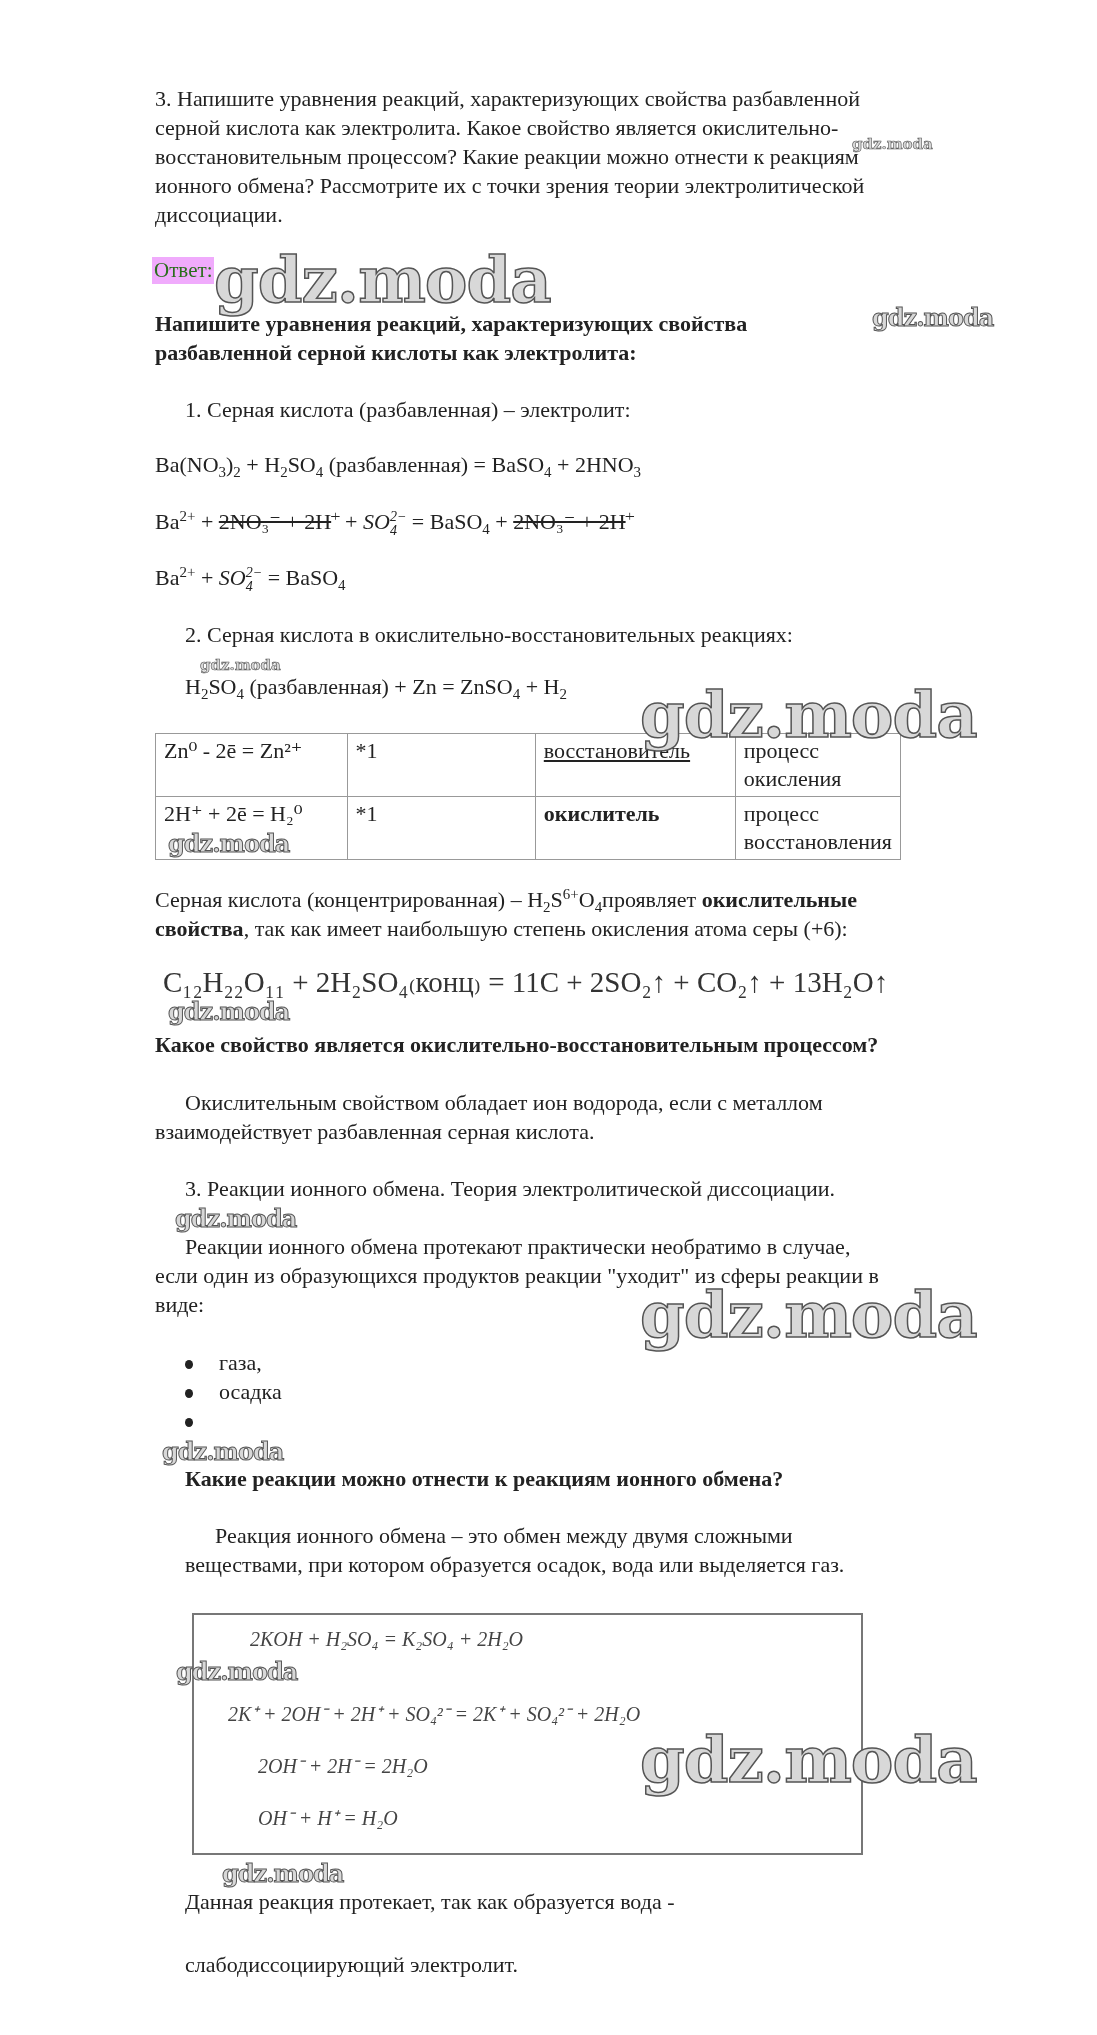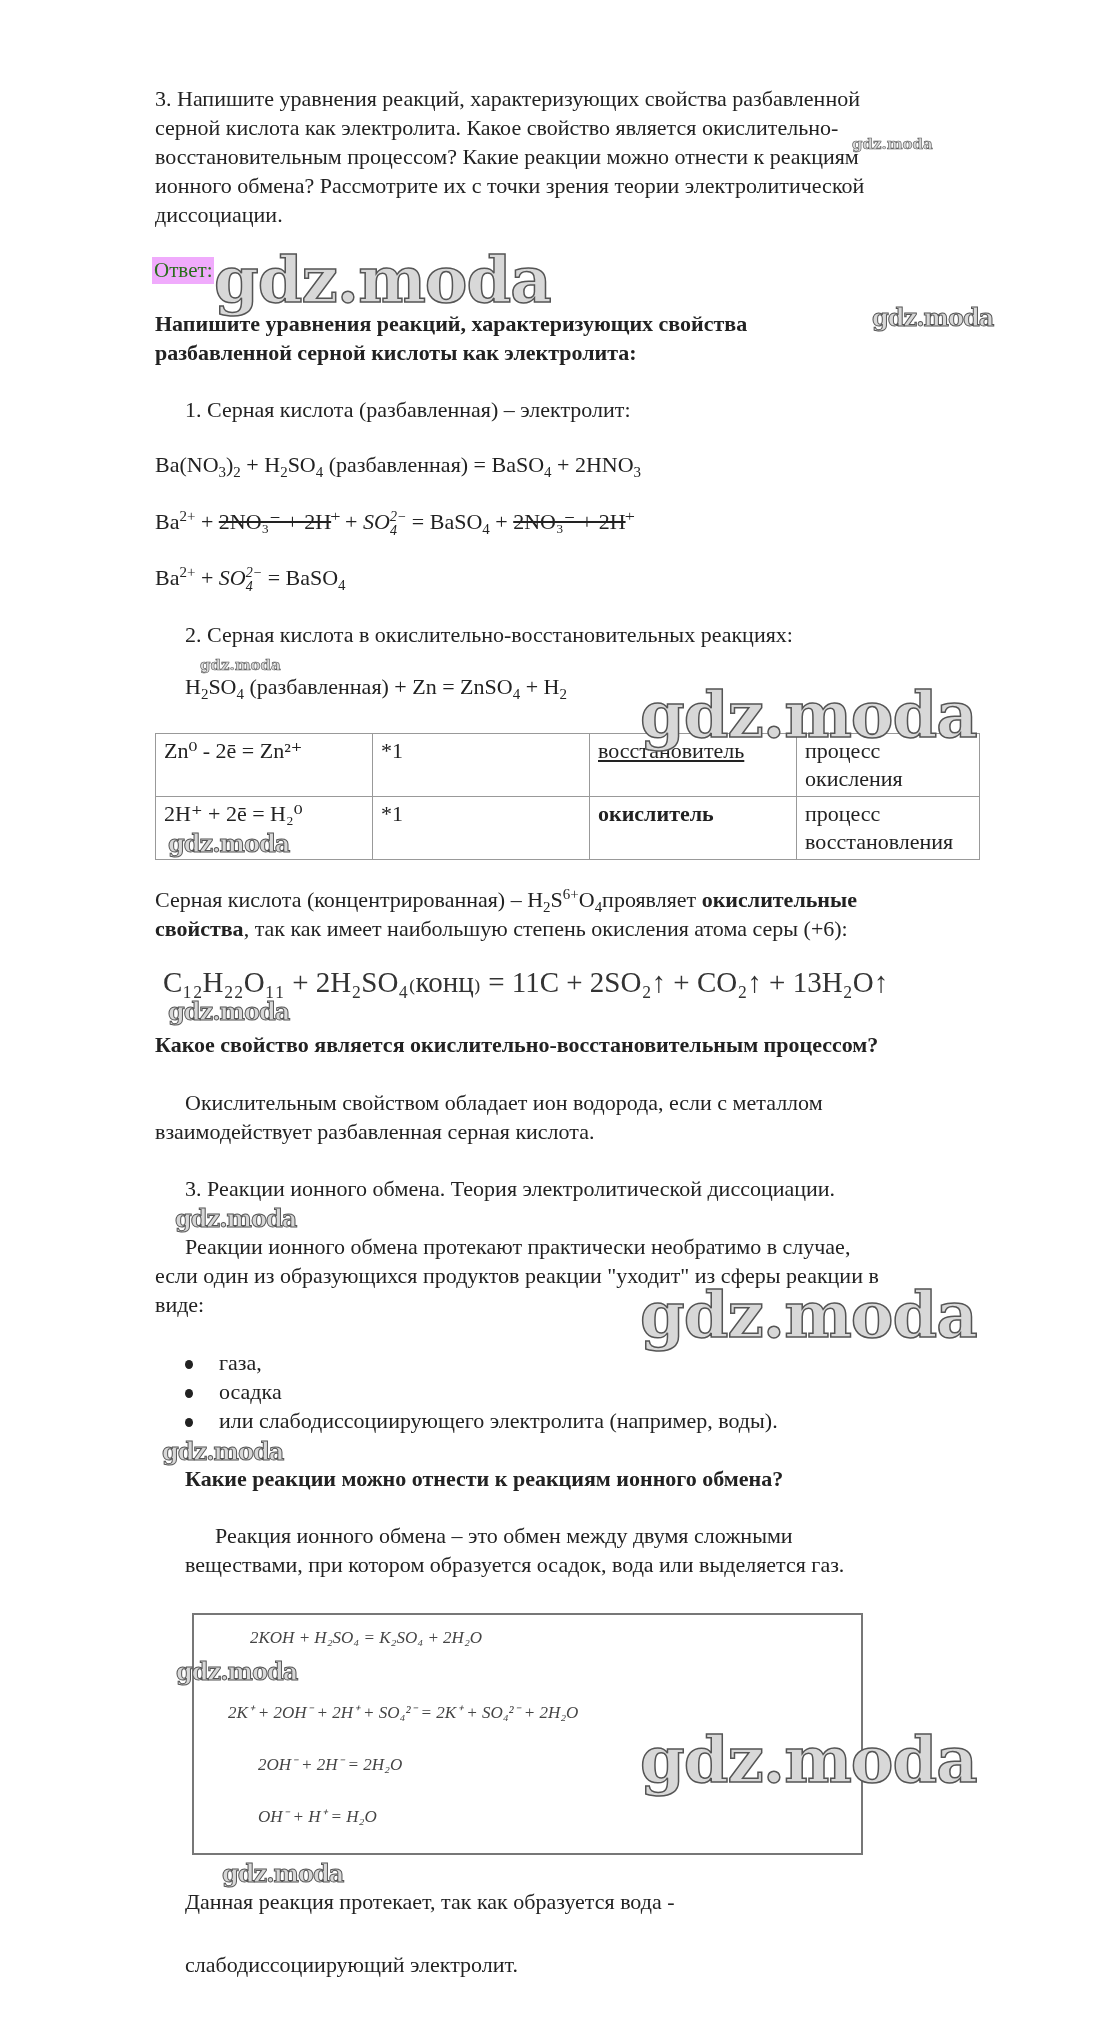--- a/index.html
+++ b/index.html
@@ -10,24 +10,24 @@
   .b{font-weight:bold;}
   .it{font-style:italic;}
   sub,sup{font-size:0.68em;line-height:0;}
   .strike{text-decoration:line-through;}
   .answer-label{background:#f0abfc;color:#2a6e1c;font-size:21px;padding:1px 2px;}
   .wm{font-family:"DejaVu Serif",serif;font-weight:bold;color:#d8d8d8;
       -webkit-text-stroke:1.5px #555;letter-spacing:-1px;}
   .wm-big{font-size:64px;line-height:64px;}
   .wm-small{font-size:24px;line-height:24px;-webkit-text-stroke:1px #555;}
   .wm-tiny{font-size:15px;line-height:15px;-webkit-text-stroke:0.6px #555;letter-spacing:0;}
-  table.redox{position:absolute;left:155px;top:733px;width:825px;border-collapse:collapse;}
+  table.redox{position:absolute;left:155px;top:733px;width:746px;border-collapse:collapse;}
   table.redox td{border:1.5px solid #999;vertical-align:top;padding:3px 8px;font-size:22px;line-height:28px;}
   .box{position:absolute;left:192px;top:1613px;width:667px;height:238px;border:2px solid #777;}
-  .math{font-family:"Liberation Serif",serif;font-style:italic;color:#444;font-size:17px;}
+  .math{font-family:"Liberation Serif",serif;font-style:italic;color:#444;font-size:20px;}
   .bullet{display:inline-block;width:8px;height:9px;border-radius:50%;background:#222;margin-right:26px;vertical-align:middle;}
   .eq-big{font-size:29px;color:#333;}
 </style>
 </head>
 <body>
 
 <div class="abs t" style="left:155px;top:84px;">3. Напишите уравнения реакций, характеризующих свойства разбавленной</div>
 <div class="abs t" style="left:155px;top:113px;">серной кислота как электролита. Какое свойство является окислительно-</div>
 <div class="abs t" style="left:155px;top:142px;">восстановительным процессом? Какие реакции можно отнести к реакциям</div>
 <div class="abs t" style="left:155px;top:171px;">ионного обмена? Рассмотрите их с точки зрения теории электролитической</div>
@@ -103,21 +103,21 @@
 
 <div class="abs t" style="left:185px;top:1174px;">3.  Реакции ионного обмена. Теория электролитической диссоциации.</div>
 <div class="abs wm wm-small" style="left:175px;top:1207px;">gdz.moda</div>
 <div class="abs t" style="left:185px;top:1232px;">Реакции ионного обмена протекают практически необратимо в случае,</div>
 <div class="abs t" style="left:155px;top:1261px;">если один из образующихся продуктов реакции "уходит" из сферы реакции в</div>
 <div class="abs t" style="left:155px;top:1290px;">виде:</div>
 <div class="abs wm wm-big" style="left:640px;top:1283px;">gdz.moda</div>
 
 <div class="abs t" style="left:185px;top:1348px;"><span class="bullet"></span><span>газа,</span></div>
 <div class="abs t" style="left:185px;top:1377px;"><span class="bullet"></span><span>осадка</span></div>
-<div class="abs t" style="left:185px;top:1406px;"><span class="bullet"></span><span>или слабодиссоциирующего электролита (например, воды).</span></div>
+<div class="abs t" style="left:185px;top:1406px;"><span class="bullet"></span></div>
 <div class="abs wm wm-small" style="left:162px;top:1440px;">gdz.moda</div>
 
 <div class="abs t b" style="left:185px;top:1464px;">Какие реакции можно отнести к реакциям ионного обмена?</div>
 <div class="abs t" style="left:215px;top:1521px;">Реакция ионного обмена – это обмен между двумя сложными</div>
 <div class="abs t" style="left:185px;top:1550px;">веществами, при котором образуется осадок, вода или выделяется газ.</div>
 
 <div class="box"></div>
 <div class="abs math" style="left:250px;top:1628px;">2KOH + H₂SO₄ = K₂SO₄ + 2H₂O</div>
 <div class="abs wm wm-small" style="left:176px;top:1660px;">gdz.moda</div>
 <div class="abs math" style="left:228px;top:1700px;">2K⁺ + 2OH⁻ + 2H⁺ + SO₄²⁻ = 2K⁺ + SO₄²⁻ + 2H₂O</div>

